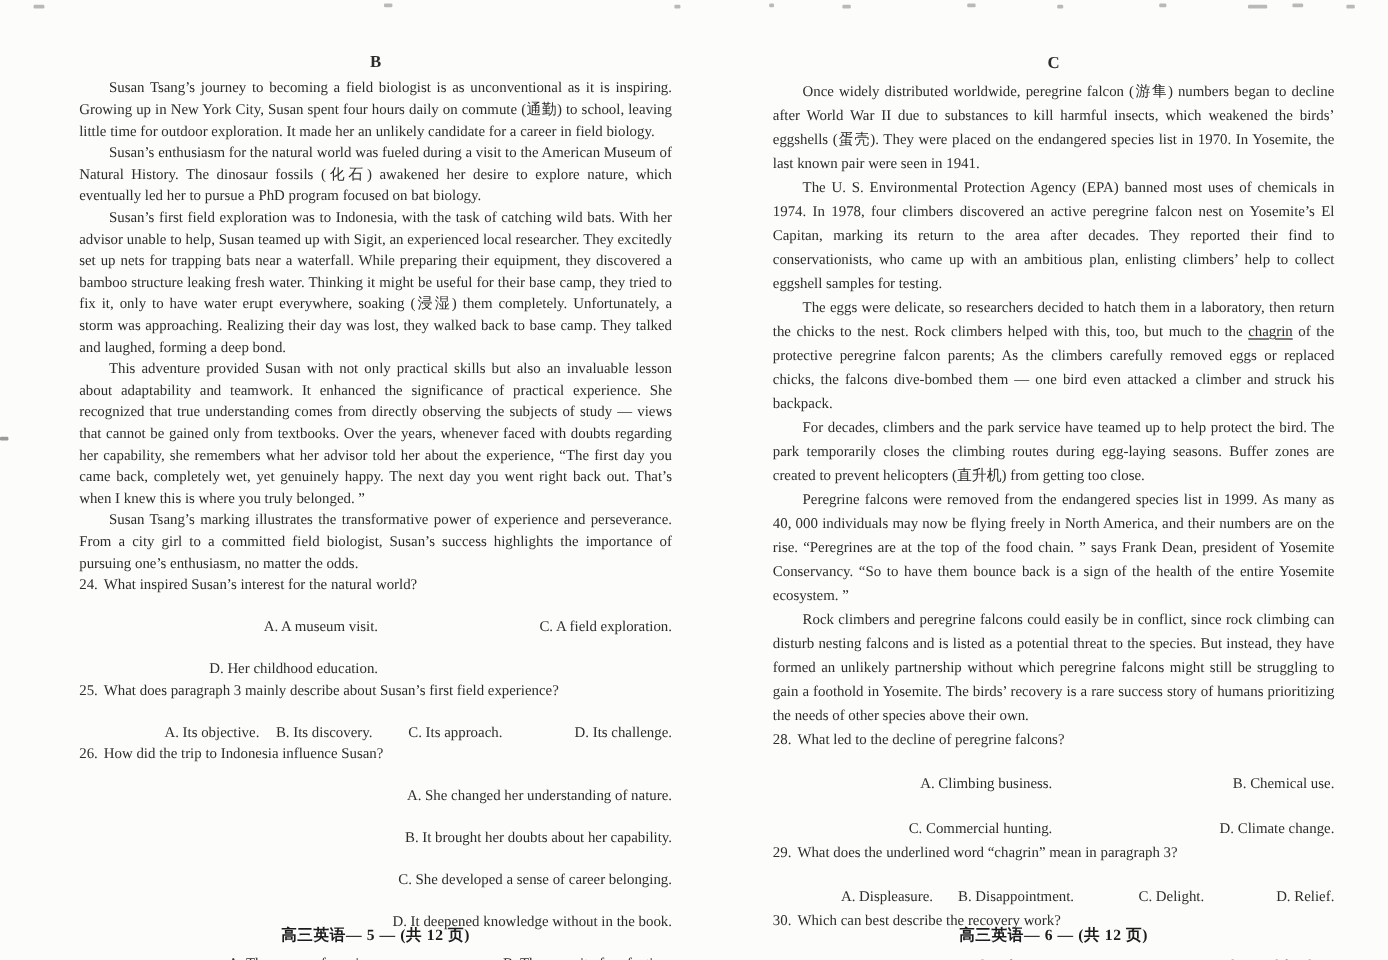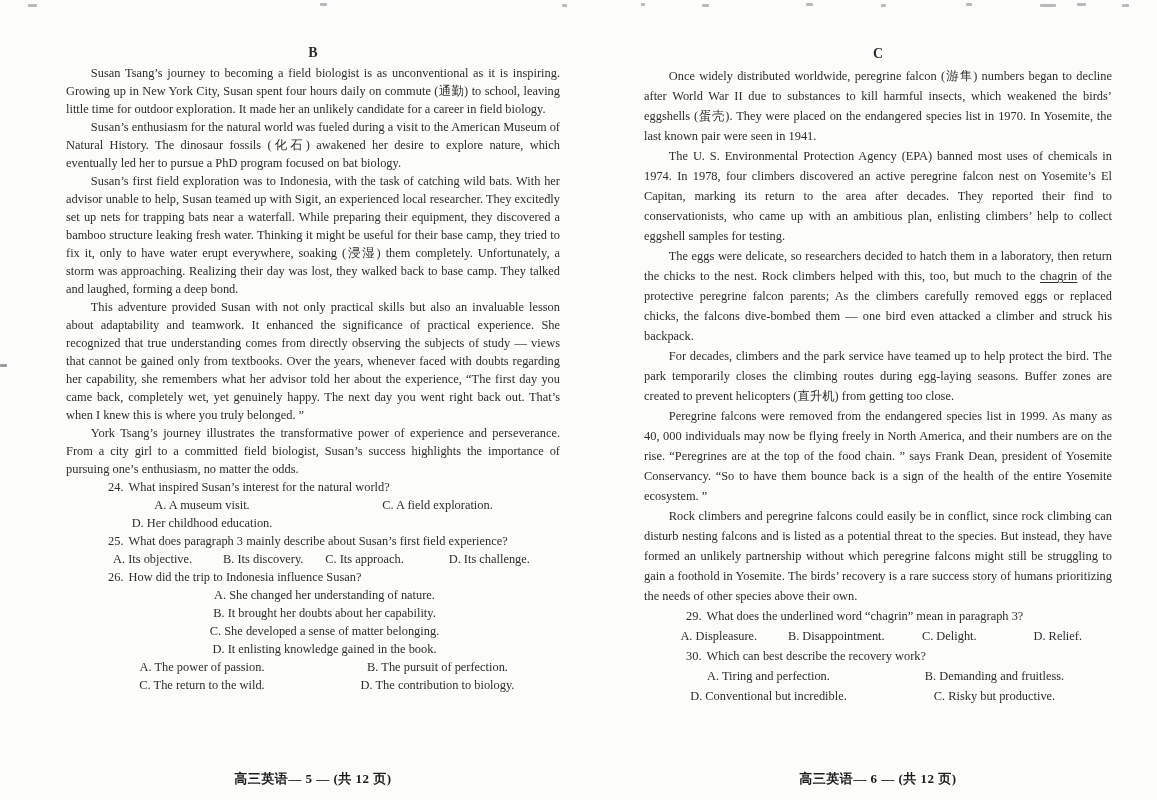--- a/index.html
+++ b/index.html
@@ -26,29 +26,29 @@
     font-size:14px;
     margin-bottom:2px;
   }
   .para{
     margin:0;
     text-align:justify;
     text-indent:2em;
   }
   .underlined{text-decoration:underline;text-underline-offset:2px;}
   .qline{margin:0;text-indent:0;text-align:left;}
-  .qnum{margin-right:5px;margin-left:42px;}
+  .qnum{margin-right:5px;}
   .opts{display:grid;}
   .col-left .opts{padding-left:23px;}
   .col-right .opts{padding-left:16px;}
   .opts.two{grid-template-columns:48% 52%;}
   .opts.row4{grid-template-columns:27% 20% 23% 30%;}
   .col-right .opts.row4{grid-template-columns:26% 26% 24% 24%;}
   .opts.stack{grid-template-columns:100%;}
-  .opt{text-align:center;white-space:nowrap;}
+  .opt{text-align:right;white-space:nowrap;margin-top:17px;}
   .footer{
     position:absolute;
     bottom:12px;
     text-align:center;
     font-weight:600;
     font-size:13px;
     color:#1c1c1c;
     letter-spacing:.5px;
   }
   .footer-left{left:66px;width:494px;}
@@ -75,21 +75,21 @@
 
   <div class="columns">
 
     <section class="col col-left">
       <div class="sec">B</div>
 
       <p class="para">Susan Tsang’s journey to becoming a field biologist is as unconventional as it is inspiring. Growing up in New York City, Susan spent four hours daily on commute (通勤) to school, leaving little time for outdoor exploration. It made her an unlikely candidate for a career in field biology.</p>
       <p class="para">Susan’s enthusiasm for the natural world was fueled during a visit to the American Museum of Natural History. The dinosaur fossils (化石) awakened her desire to explore nature, which eventually led her to pursue a PhD program focused on bat biology.</p>
       <p class="para">Susan’s first field exploration was to Indonesia, with the task of catching wild bats. With her advisor unable to help, Susan teamed up with Sigit, an experienced local researcher. They excitedly set up nets for trapping bats near a waterfall. While preparing their equipment, they discovered a bamboo structure leaking fresh water. Thinking it might be useful for their base camp, they tried to fix it, only to have water erupt everywhere, soaking (浸湿) them completely. Unfortunately, a storm was approaching. Realizing their day was lost, they walked back to base camp. They talked and laughed, forming a deep bond.</p>
       <p class="para">This adventure provided Susan with not only practical skills but also an invaluable lesson about adaptability and teamwork. It enhanced the significance of practical experience. She recognized that true understanding comes from directly observing the subjects of study — views that cannot be gained only from textbooks. Over the years, whenever faced with doubts regarding her capability, she remembers what her advisor told her about the experience, “The first day you came back, completely wet, yet genuinely happy. The next day you went right back out. That’s when I knew this is where you truly belonged. ”</p>
-      <p class="para">York Tsang’s journey illustrates the transformative power of experience and perseverance. From a city girl to a committed field biologist, Susan’s success highlights the importance of pursuing one’s enthusiasm, no matter the odds.</p>
+      <p class="para">Susan Tsang’s marking illustrates the transformative power of experience and perseverance. From a city girl to a committed field biologist, Susan’s success highlights the importance of pursuing one’s enthusiasm, no matter the odds.</p>
 
       <div class="q">
         <p class="qline">
           <span class="qnum">24.</span><span class="qtext">What inspired Susan’s interest for the natural world?</span>
         </p>
         <div class="opts two">
           <span class="opt">A. A museum visit.</span>
           <span class="opt">C. A field exploration.</span>
           <span class="opt">D. Her childhood education.</span>
         </div>
@@ -107,22 +107,22 @@
         </div>
       </div>
 
       <div class="q">
         <p class="qline">
           <span class="qnum">26.</span><span class="qtext">How did the trip to Indonesia influence Susan?</span>
         </p>
         <div class="opts stack">
           <span class="opt">A. She changed her understanding of nature.</span>
           <span class="opt">B. It brought her doubts about her capability.</span>
-          <span class="opt">C. She developed a sense of matter belonging.</span>
-          <span class="opt">D. It enlisting knowledge gained in the book.</span>
+          <span class="opt">C. She developed a sense of career belonging.</span>
+          <span class="opt">D. It deepened knowledge without in the book.</span>
         </div>
       </div>
 
       <div class="q">
         <div class="opts two">
           <span class="opt">A. The power of passion.</span>
           <span class="opt">B. The pursuit of perfection.</span>
           <span class="opt">C. The return to the wild.</span>
           <span class="opt">D. The contribution to biology.</span>
         </div>
@@ -132,20 +132,31 @@
     <section class="col col-right">
       <div class="sec">C</div>
 
       <p class="para">Once widely distributed worldwide, peregrine falcon (游隼) numbers began to decline after World War II due to substances to kill harmful insects, which weakened the birds’ eggshells (蛋壳). They were placed on the endangered species list in 1970. In Yosemite, the last known pair were seen in 1941.</p>
       <p class="para">The U. S. Environmental Protection Agency (EPA) banned most uses of chemicals in 1974. In 1978, four climbers discovered an active peregrine falcon nest on Yosemite’s El Capitan, marking its return to the area after decades. They reported their find to conservationists, who came up with an ambitious plan, enlisting climbers’ help to collect eggshell samples for testing.</p>
       <p class="para"><span>The eggs were delicate, so researchers decided to hatch them in a laboratory, then return the chicks to the nest. Rock climbers helped with this, too, but much to the </span><span class="underlined">chagrin</span><span> of the protective peregrine falcon parents; As the climbers carefully removed eggs or replaced chicks, the falcons dive-bombed them — one bird even attacked a climber and struck his backpack.</span></p>
       <p class="para">For decades, climbers and the park service have teamed up to help protect the bird. The park temporarily closes the climbing routes during egg-laying seasons. Buffer zones are created to prevent helicopters (直升机) from getting too close.</p>
       <p class="para">Peregrine falcons were removed from the endangered species list in 1999. As many as 40, 000 individuals may now be flying freely in North America, and their numbers are on the rise. “Peregrines are at the top of the food chain. ” says Frank Dean, president of Yosemite Conservancy. “So to have them bounce back is a sign of the health of the entire Yosemite ecosystem. ”</p>
       <p class="para">Rock climbers and peregrine falcons could easily be in conflict, since rock climbing can disturb nesting falcons and is listed as a potential threat to the species. But instead, they have formed an unlikely partnership without which peregrine falcons might still be struggling to gain a foothold in Yosemite. The birds’ recovery is a rare success story of humans prioritizing the needs of other species above their own.</p>
 
+      <div class="q">
+        <p class="qline">
+          <span class="qnum">28.</span><span class="qtext">What led to the decline of peregrine falcons?</span>
+        </p>
+        <div class="opts two">
+          <span class="opt">A. Climbing business.</span>
+          <span class="opt">B. Chemical use.</span>
+          <span class="opt">C. Commercial hunting.</span>
+          <span class="opt">D. Climate change.</span>
+        </div>
+      </div>
 
       <div class="q">
         <p class="qline">
           <span class="qnum">29.</span><span class="qtext">What does the underlined word “chagrin” mean in paragraph 3?</span>
         </p>
         <div class="opts row4">
           <span class="opt">A. Displeasure.</span>
           <span class="opt">B. Disappointment.</span>
           <span class="opt">C. Delight.</span>
           <span class="opt">D. Relief.</span>

